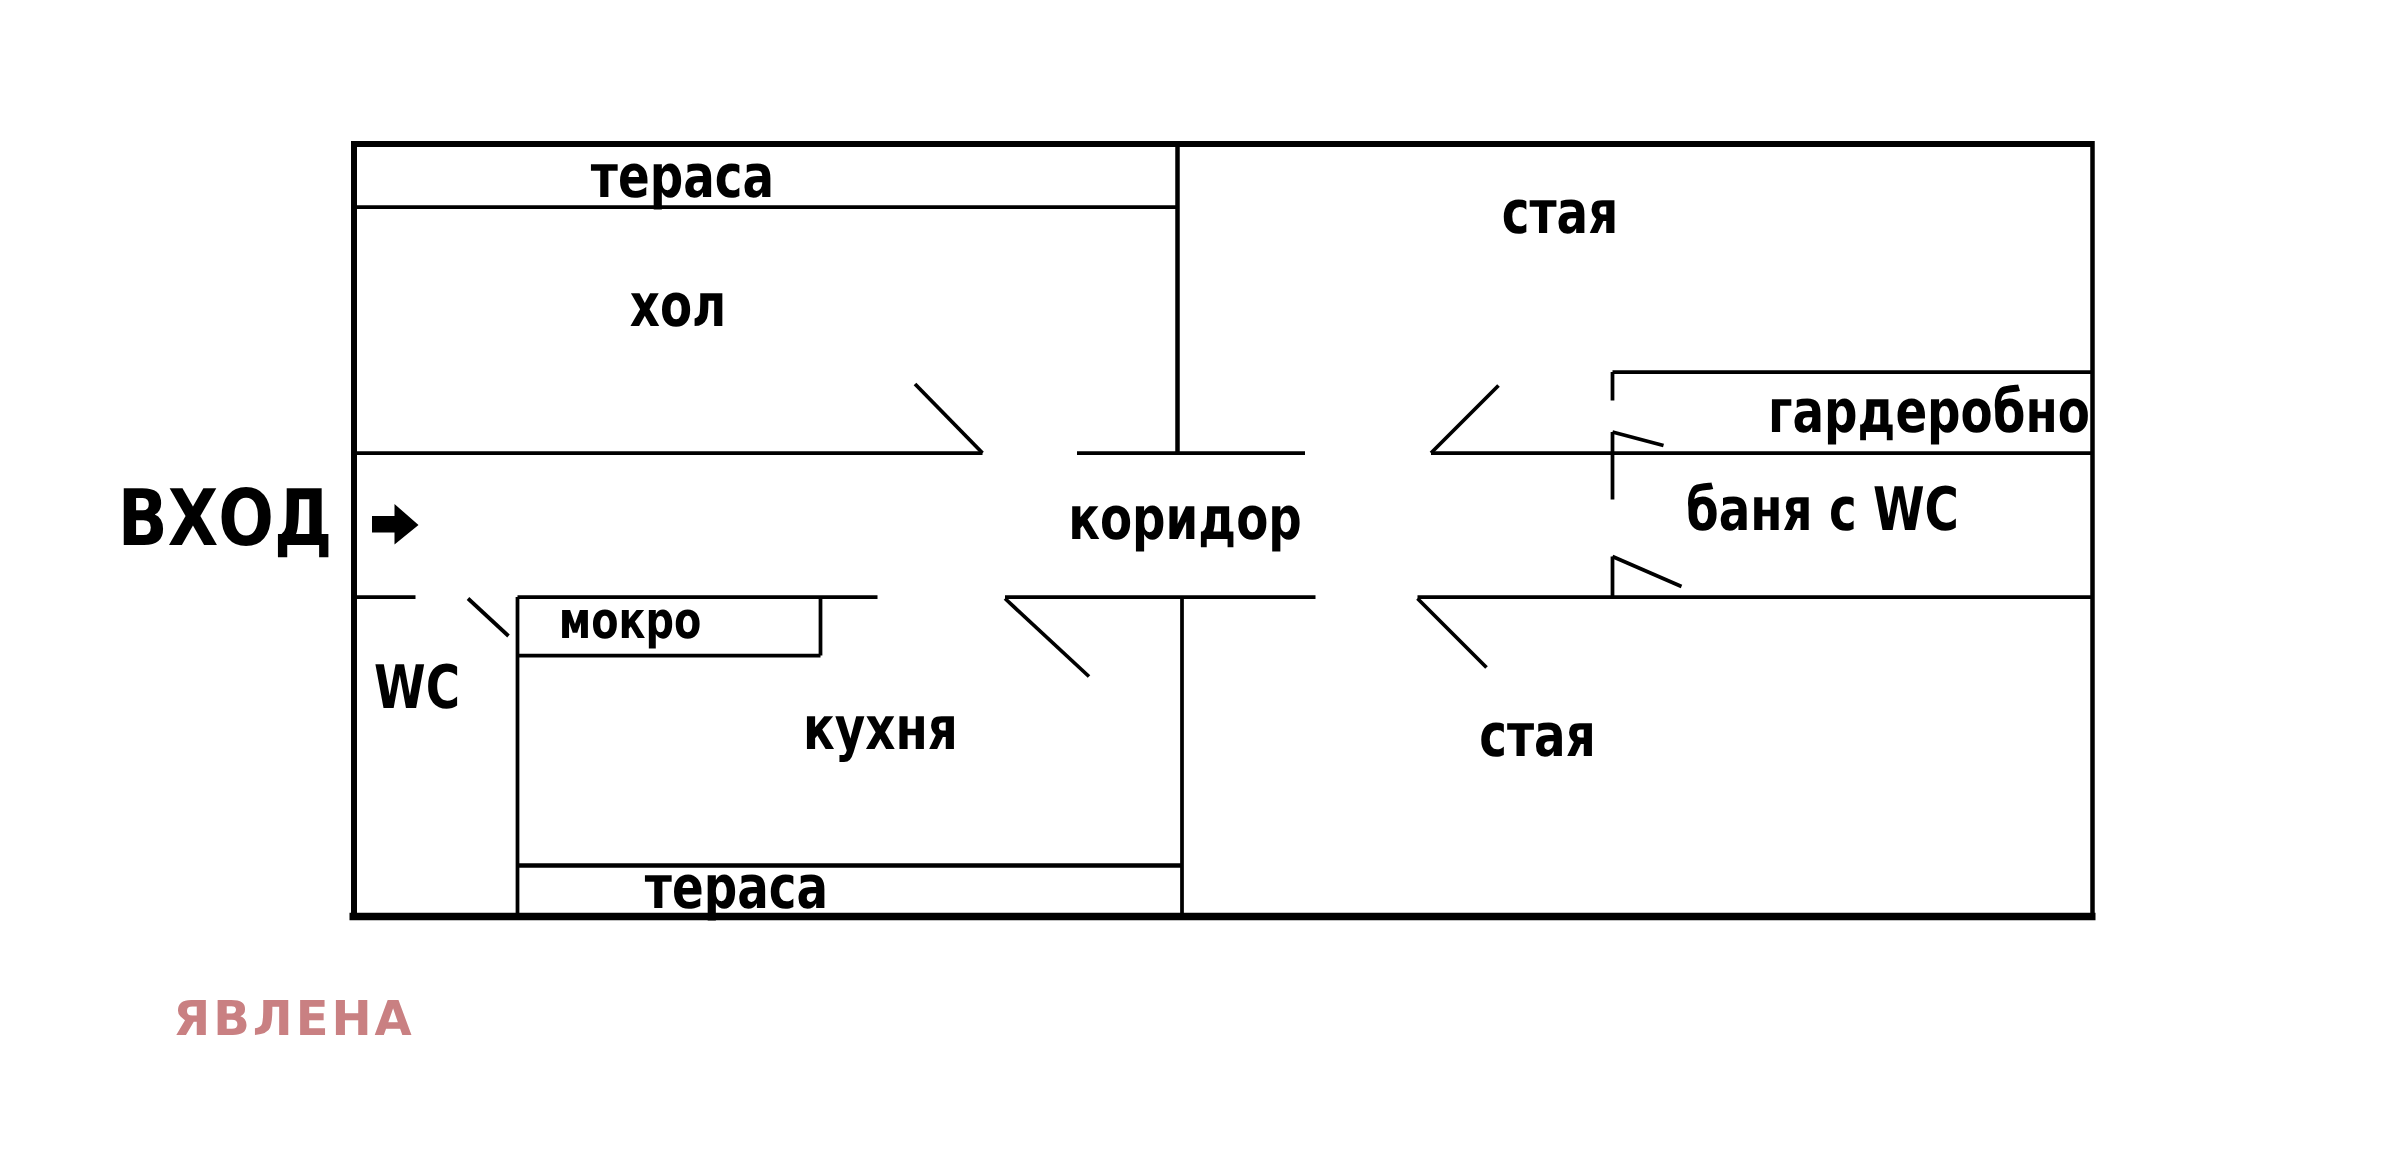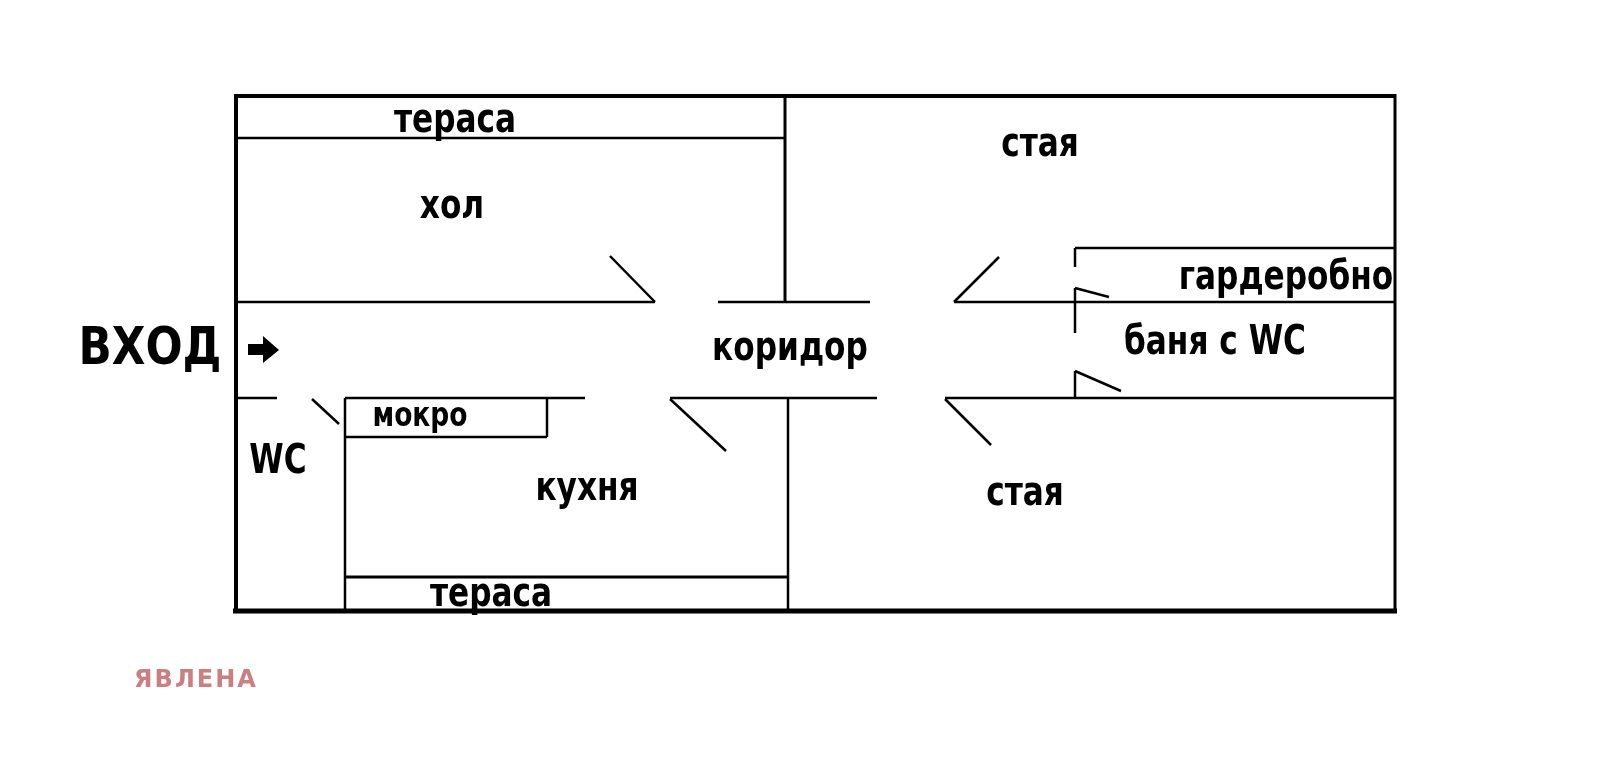--- a/index.html
+++ b/index.html
@@ -34,21 +34,21 @@
   }
   .lbl-entrance {
     font-size: 52px;
     transform: translate(-50%, -50%) scaleX(0.84);
   }
   .lbl-room { font-size: 40px; }
   .lbl-small { font-size: 34px; }
   .watermark {
     position: absolute;
     transform: translate(-50%, -50%);
-    font-size: 24px;
+    font-size: 32px;
     font-weight: bold;
     letter-spacing: 2px;
     color: #c98082;
     white-space: nowrap;
   }
 </style>
 </head>
 <body>
 
 <div class="canvas">

